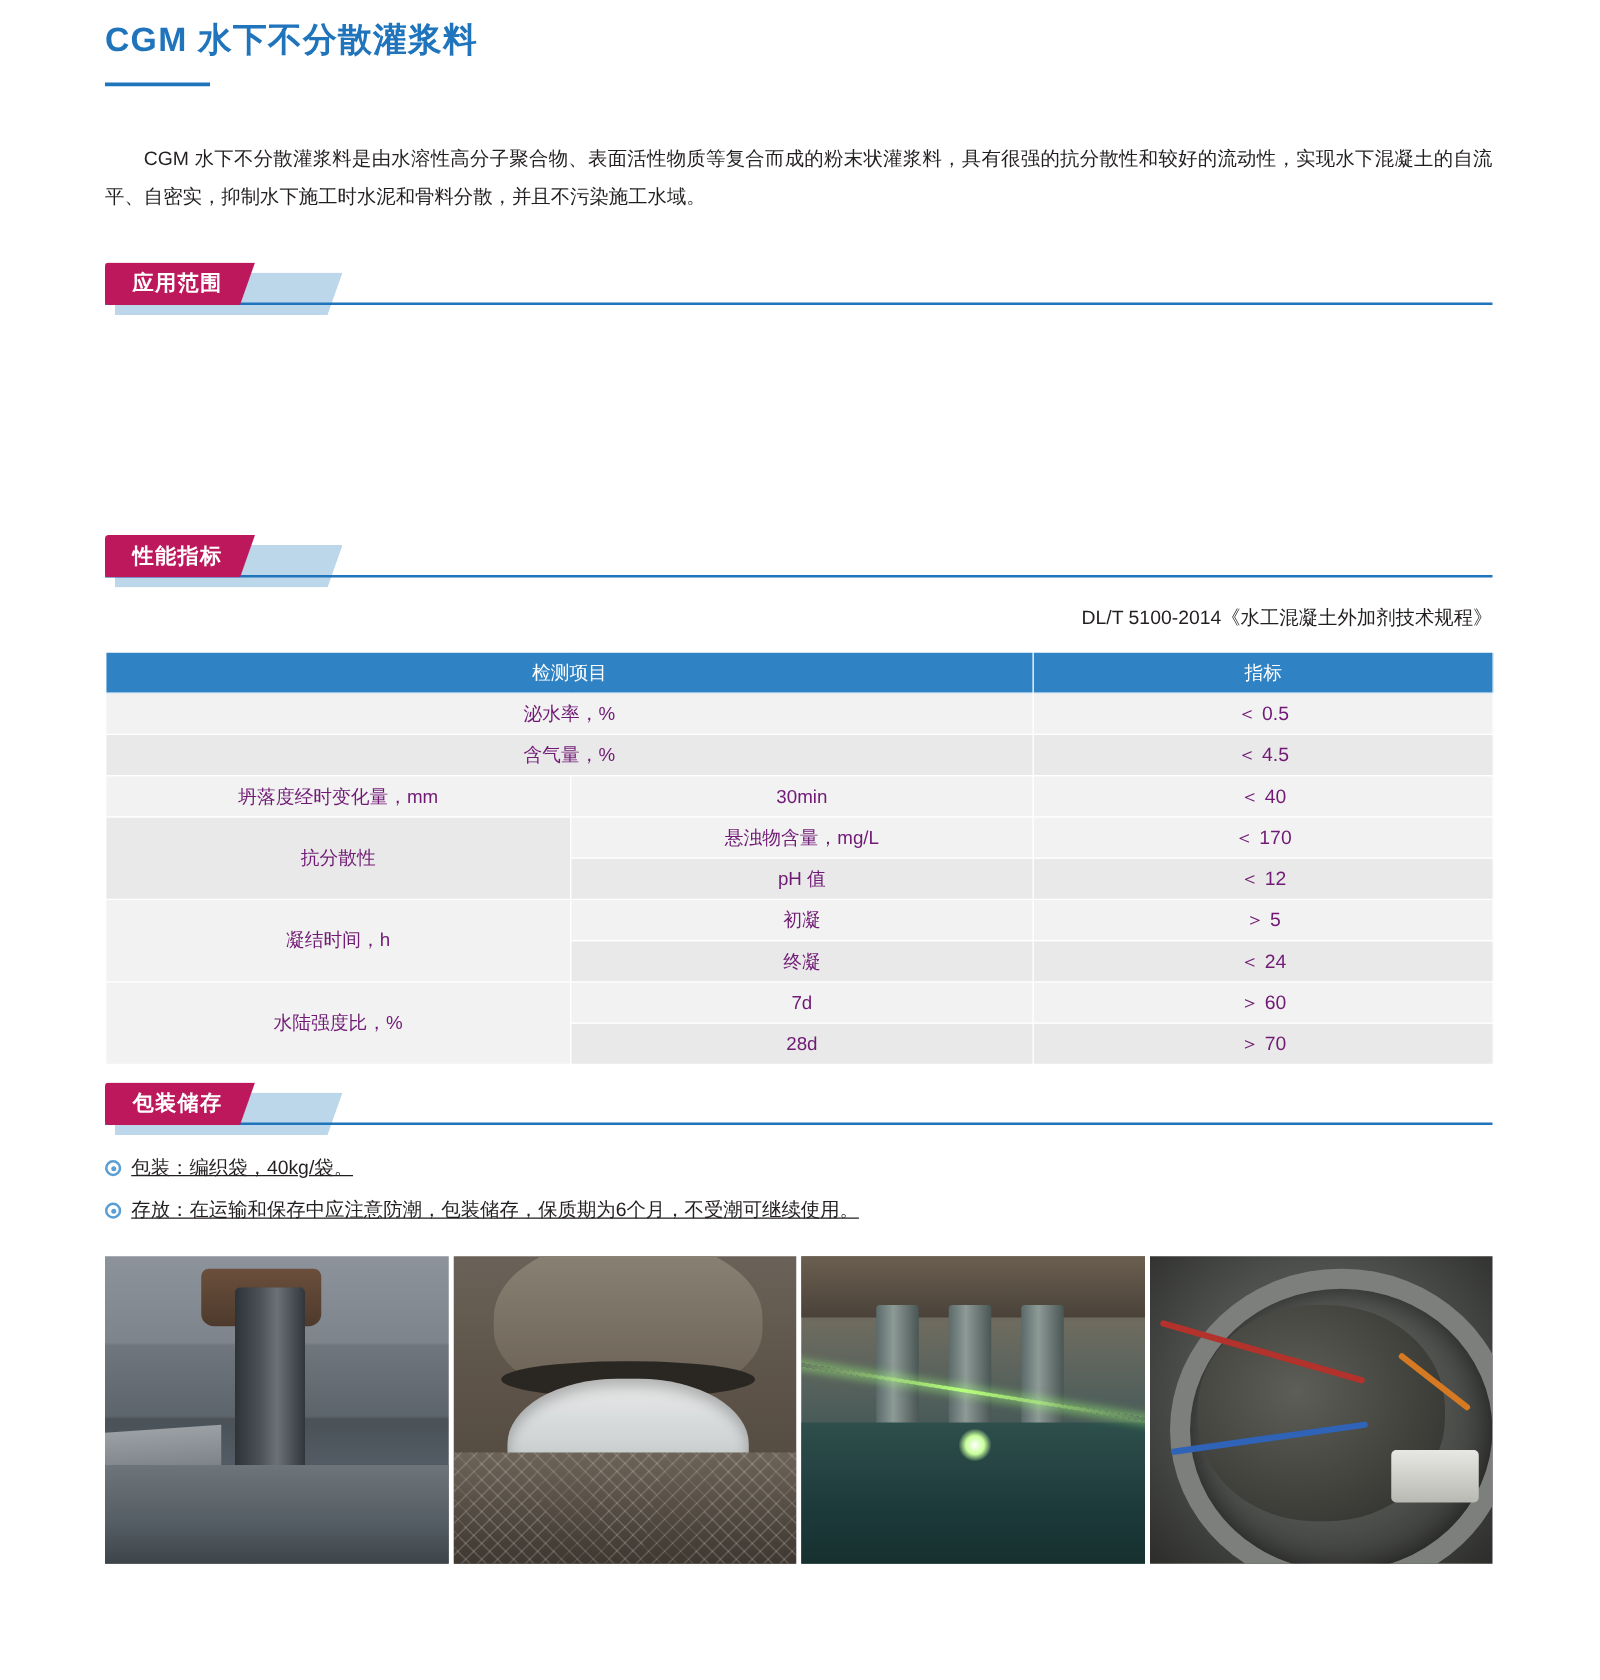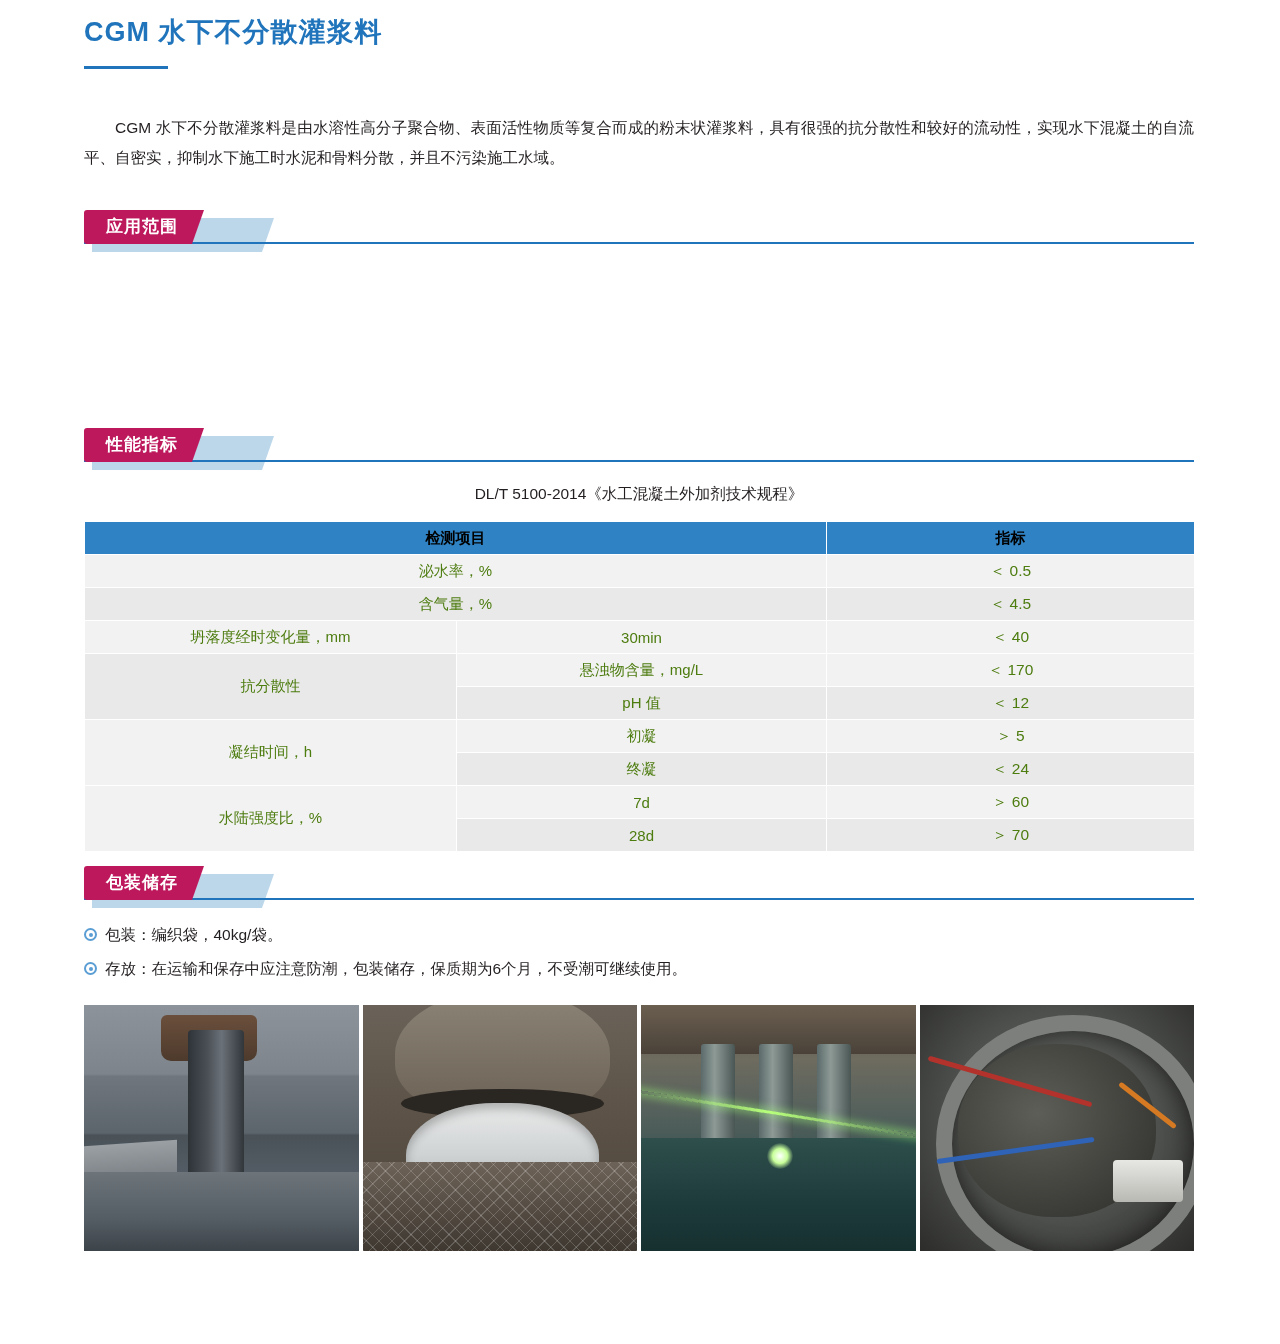--- a/index.html
+++ b/index.html
@@ -106,46 +106,46 @@
   .apply-body {
     margin-top: 16px;
     font-size: 15.5px;
     line-height: 30px;
     text-indent: 2em;
     text-align: justify;
   }
 
   
   .table-caption {
-    text-align: center;
+    text-align: right;
     font-size: 15.5px;
     margin-top: 22px;
     color: #231f20;
   }
   table.perf {
     margin-top: 16px;
     border-collapse: collapse;
     width: 1110px;
     font-size: 15px;
     table-layout: fixed;
   }
   table.perf th {
     background: #2f83c4;
-    color: #000000;
-    font-weight: bold;
+    color: #ffffff;
+    font-weight: normal;
     height: 30px;
     border: 1px solid #ffffff;
     font-size: 15px;
   }
   table.perf td {
     border: 1px solid #ffffff;
     text-align: center;
     height: 30px;
     background: #e9e9e9;
-    color: #4d7c0f;
+    color: #701a75;
   }
   table.perf td.alt {
     background: #f2f2f2;
   }
   table.perf td.val {
     background: #f2f2f2;
     font-size: 15.5px;
   }
   table.perf td.valalt {
     background: #e9e9e9;
@@ -153,20 +153,21 @@
   }
   table.perf col.c1 { width: 372px; }
   table.perf col.c2 { width: 370px; }
   table.perf col.c3 { width: 368px; }
 
   
   .pack-list {
     margin-top: 18px;
     font-size: 15.5px;
     line-height: 34px;
+    text-decoration: underline;
   }
   .pack-item {
     display: flex;
     align-items: flex-start;
   }
   .bullet {
     display: inline-block;
     width: 13px;
     height: 13px;
     border: 2px solid #5a9ed4;

